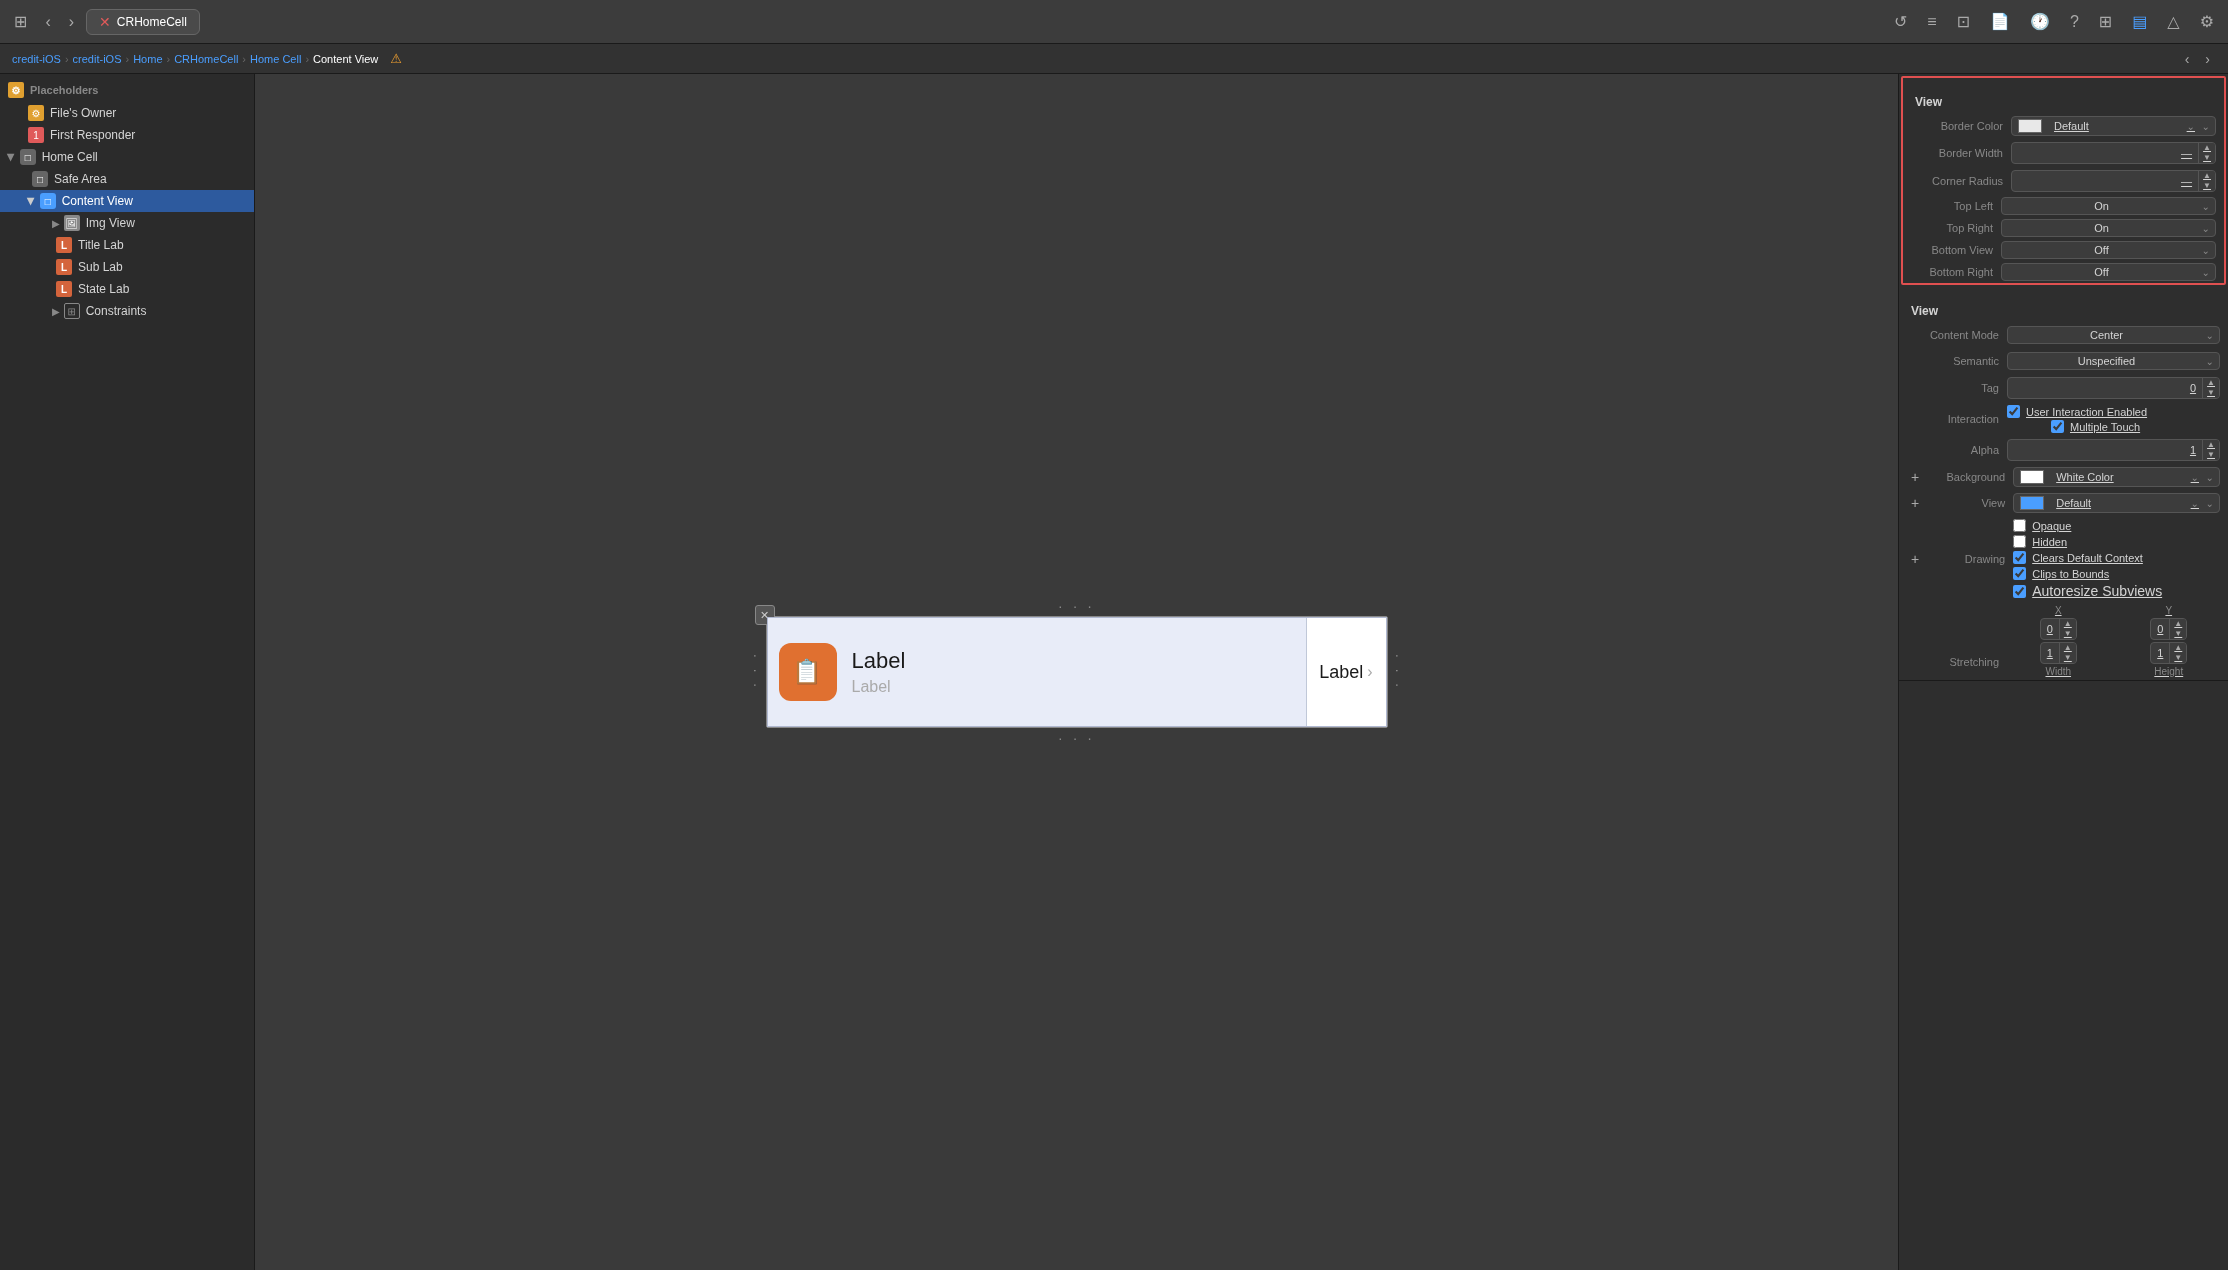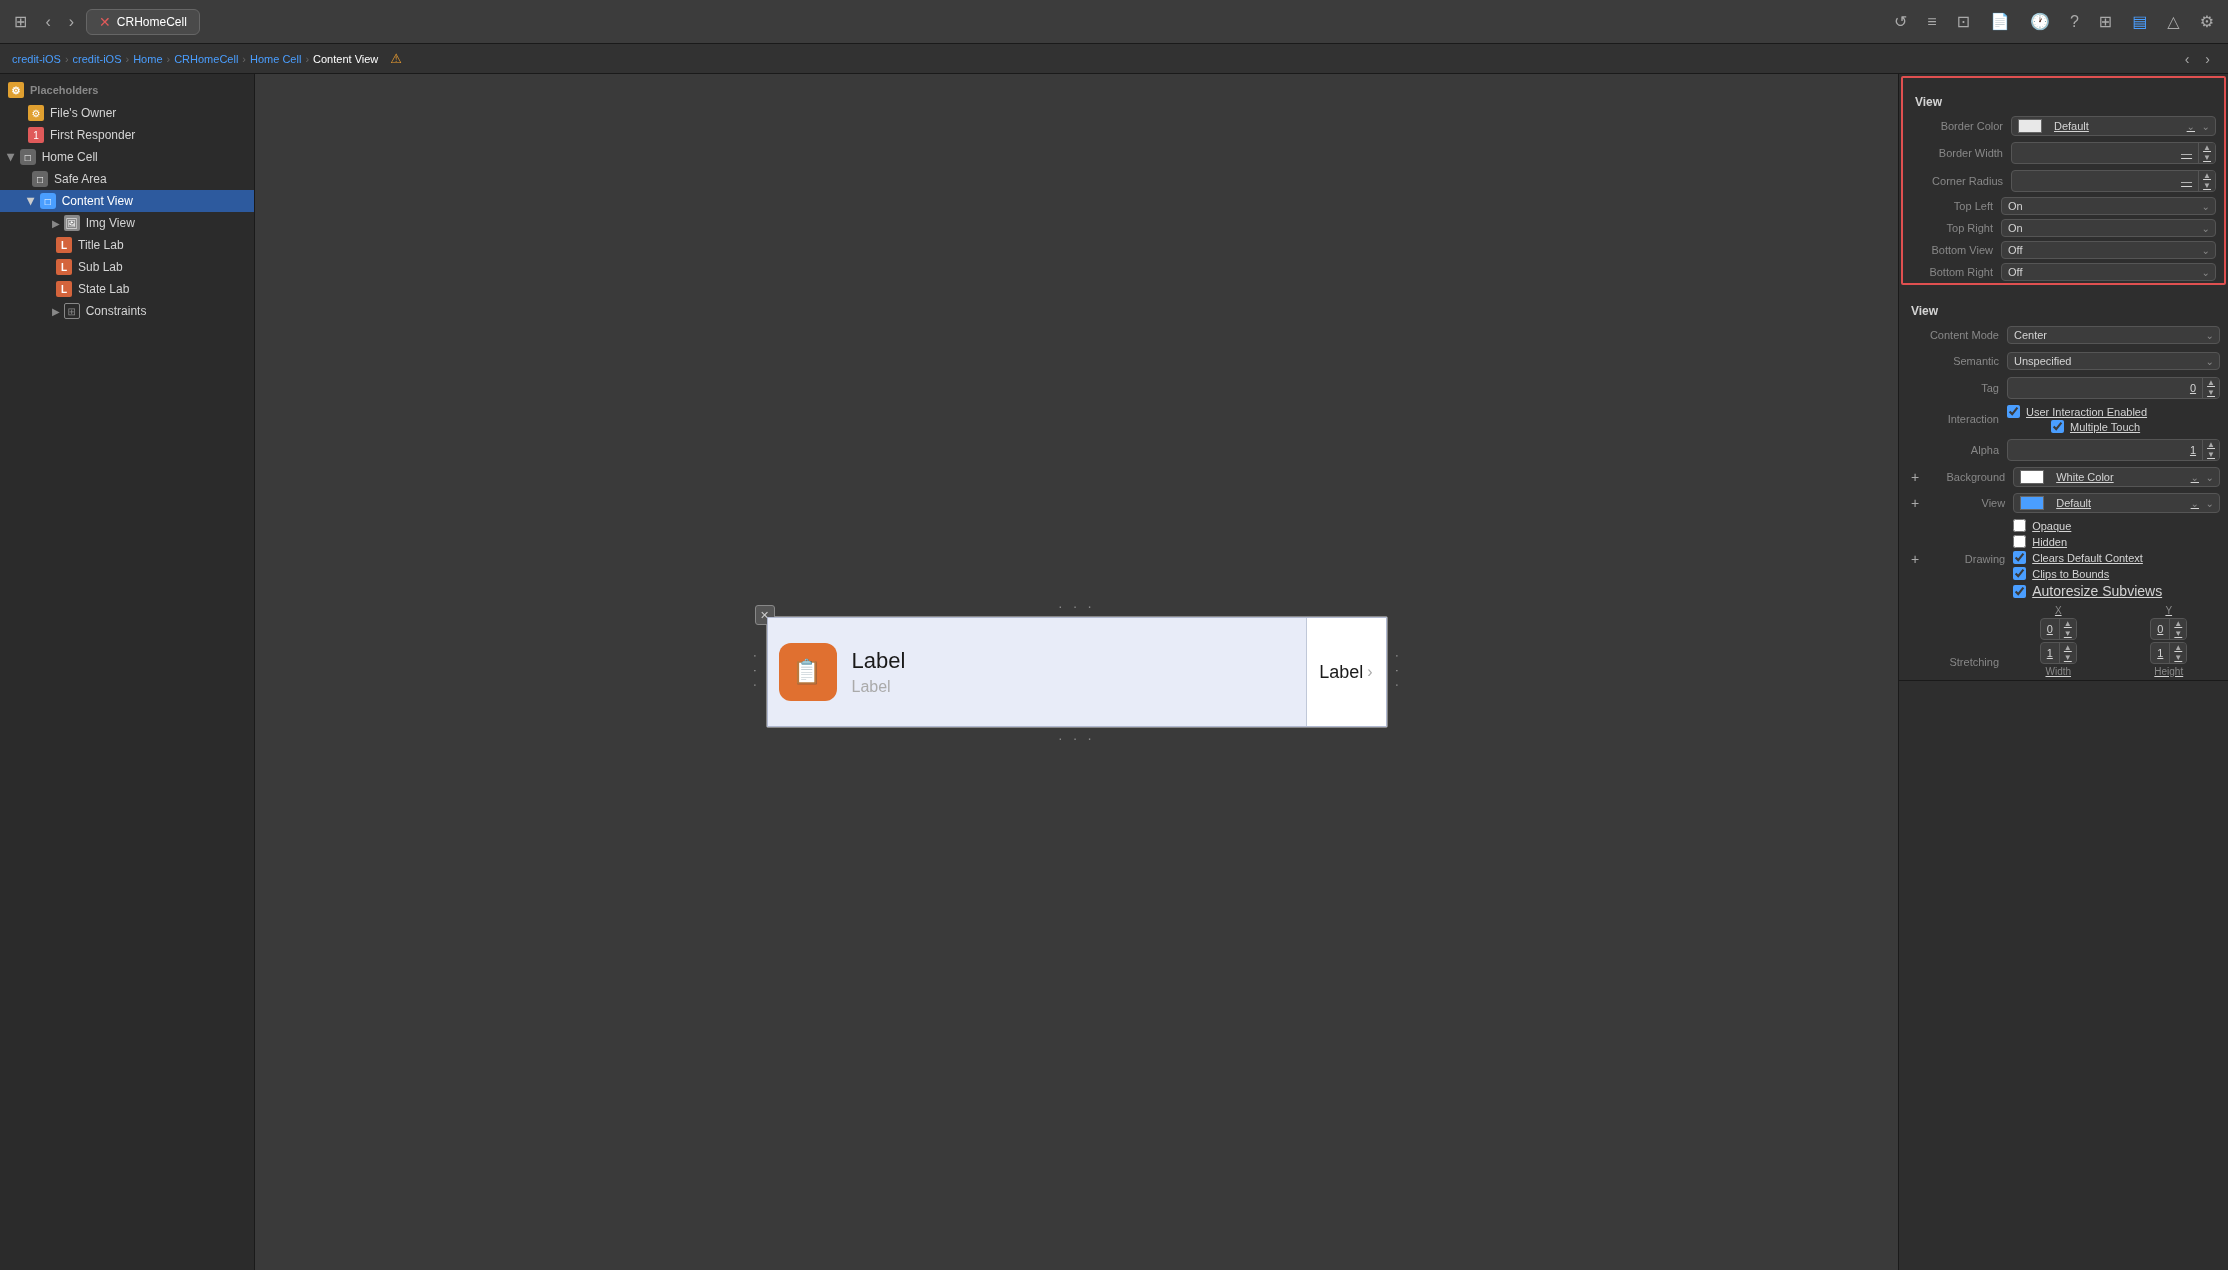--- a/index.html
+++ b/index.html
@@ -343,20 +343,21 @@
       background: #3c3c3c;
       border: 1px solid #555;
       border-radius: 4px;
       color: #d4d4d4;
       font-size: 11px;
       padding: 2px 20px 2px 6px;
       width: 100%;
       appearance: none;
       -webkit-appearance: none;
       cursor: pointer;
+      text-align: center;
     }
     .color-swatch {
       width: 24px;
       height: 14px;
       border: 1px solid #666;
       margin-right: 6px;
       flex-shrink: 0;
     }
     .stepper-input {
       display: flex;

